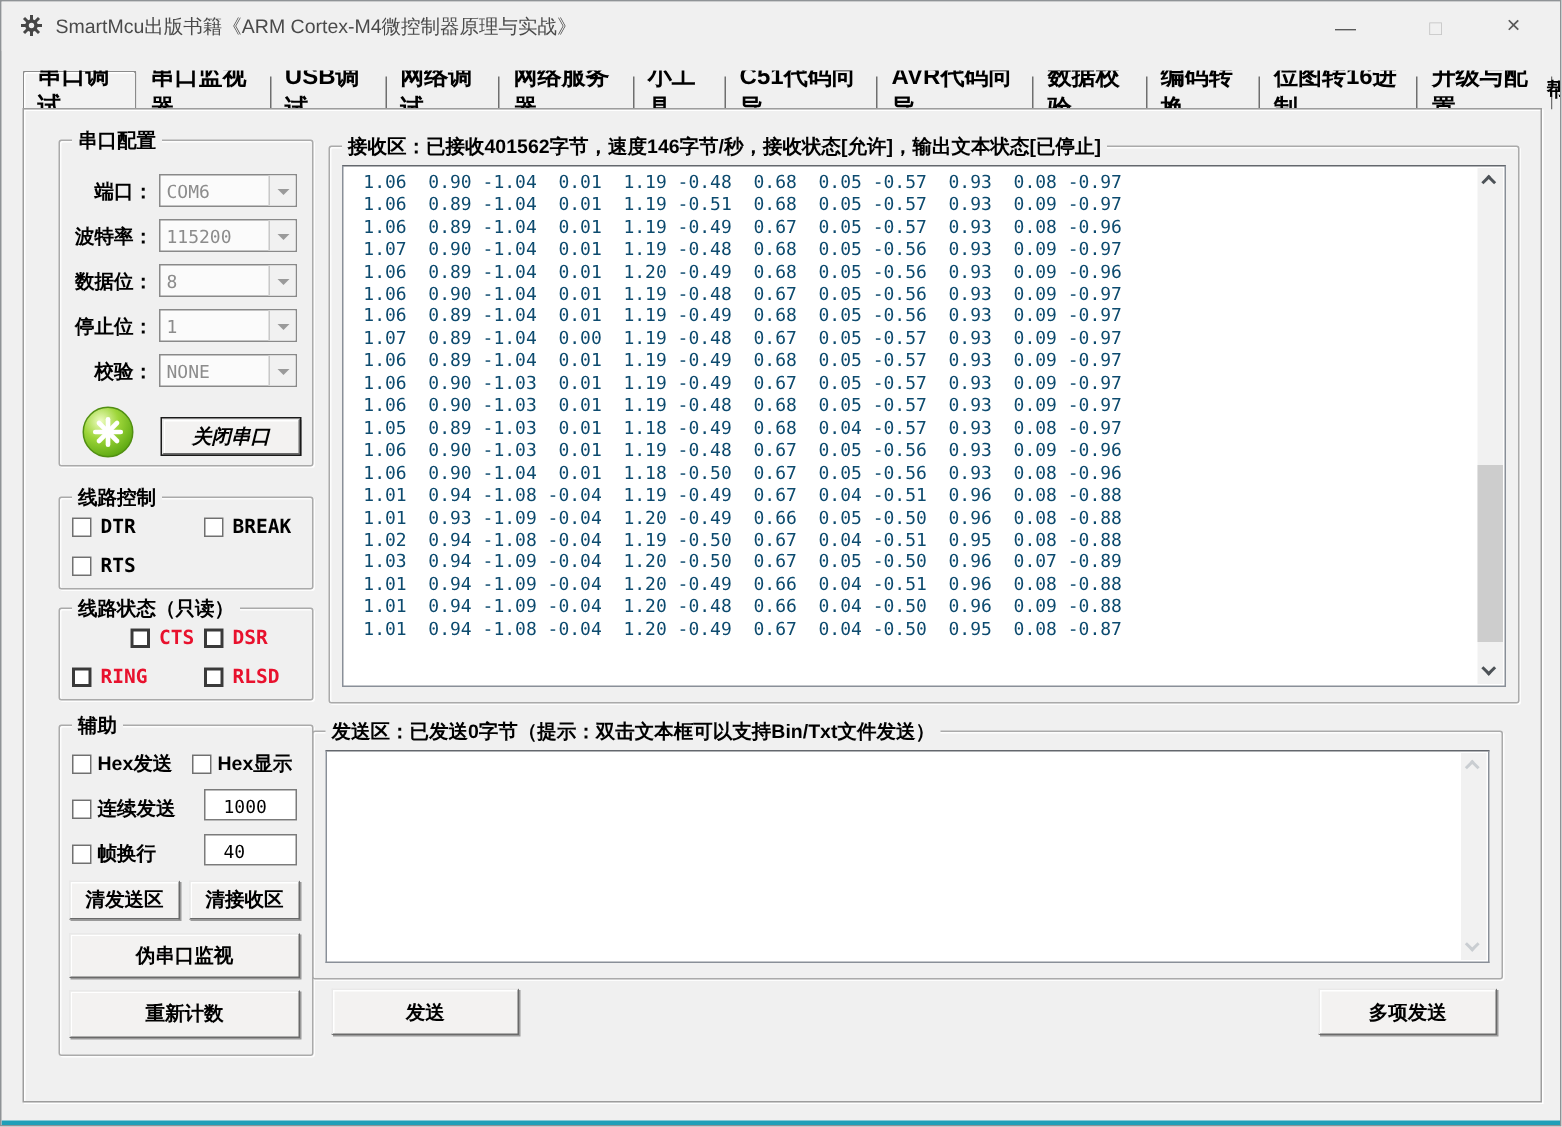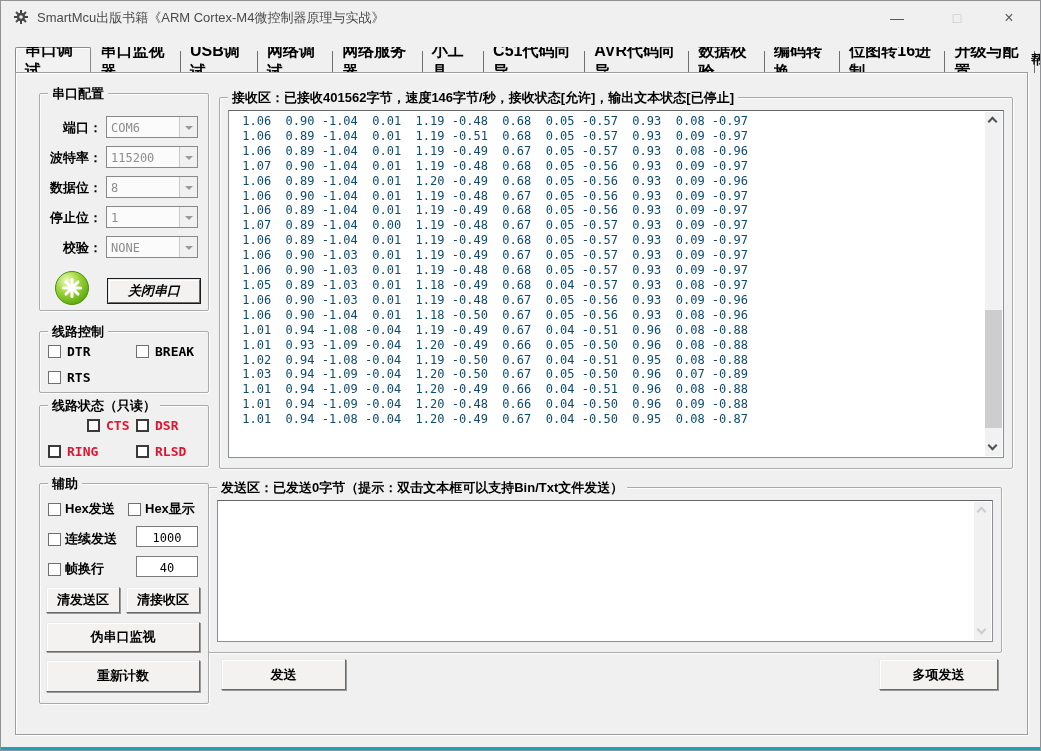--- a/index.html
+++ b/index.html
@@ -46,21 +46,21 @@
   .chk.red .lbl { color:#e8112d; }
   .chk .lbl.cn { font-family:"Liberation Sans",sans-serif; }
   
   .btn { position:absolute; background:#f3f2f1; border:1px solid; border-color:#e9e9e9 #6a6a6a #6a6a6a #e9e9e9;
          box-shadow:1px 1px 0 #9a9a9a, inset 1px 1px 0 #ffffff;
          display:flex; align-items:center; justify-content:center;
          font-size:13px; font-weight:bold; color:#000; cursor:default; }
   .btn.default { outline:1px solid #1a1a1a;font-style:italic; }
   
   .txtfield { position:absolute; background:#ffffff; border:1px solid #7b7b7b;
-              font:12px "DejaVu Sans Mono",monospace; text-align:center; padding-top:3px; }
+              font:12px "DejaVu Sans Mono",monospace; padding-top:3px;padding-left:12px; }
   
   .textarea { position:absolute; background:#ffffff; border:1px solid #898f98; border-top-color:#63676d; }
   .ta-content { position:absolute; left:6px; top:3px; right:22px; bottom:2px; overflow:hidden;
                 font:12px/14.9px "DejaVu Sans Mono",monospace; color:#0c4a6e; white-space:pre; }
   
   .vscroll { position:absolute; top:1px; right:1px; bottom:1px; width:17px; background:#f1f1f1; }
   .sb-btn { position:absolute; left:0; width:17px; height:17px; }
   .sb-btn.up { top:0; } .sb-btn.down { bottom:0; }
   .sb-chev { position:absolute; left:4px; width:7px; height:7px; border:solid #4d5257; border-width:2px 2px 0 0; }
   .sb-btn.up .sb-chev { top:6px; transform:rotate(-45deg); }

